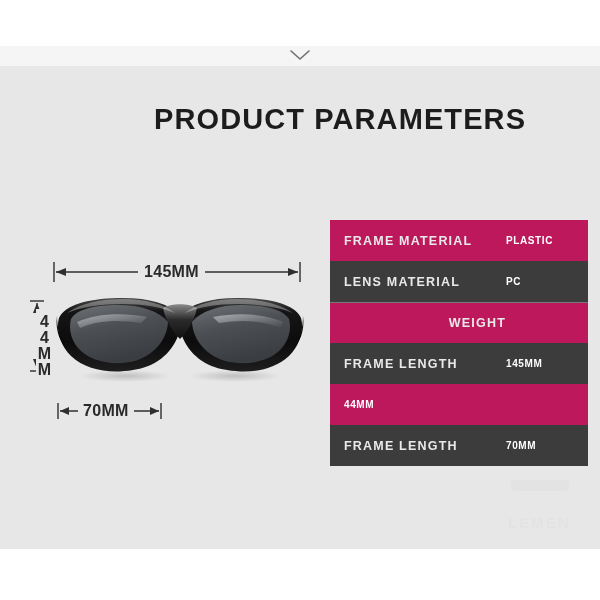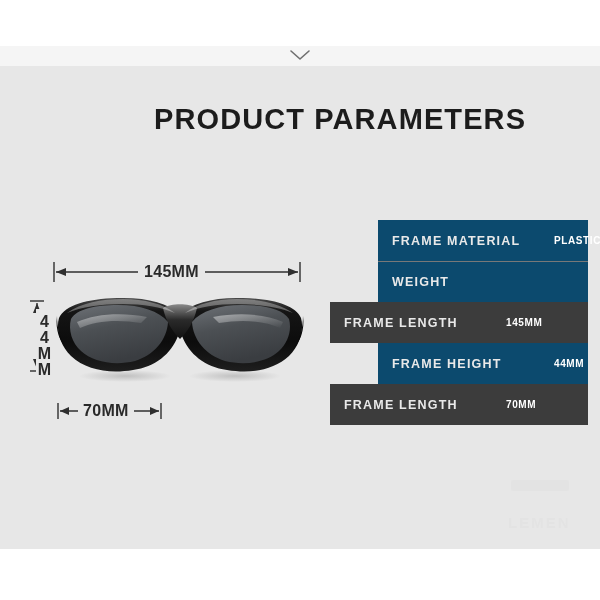--- a/index.html
+++ b/index.html
@@ -138,23 +138,23 @@
     width: 258px;
     border-collapse: collapse;
   }
   .spec-row {
     display: flex;
     align-items: center;
     height: 41px;
     box-sizing: border-box;
     padding-left: 14px;
   }
-  .spec-row.dark  { background: #0c4a6e; margin-left: 48px; }
+  .spec-row.dark  { background: #be185d; }
   .spec-row.light { background: #3c3c3c; }
-  .spec-row.sep   { border-top: 1px solid #787878; }
+  .spec-row.sep   { border-top: 1px solid #787878; text-align: right; }
 
   .spec-key {
     flex: 0 0 162px;
     font-size: 12.5px;
     font-weight: bold;
     letter-spacing: 1.2px;
     color: #e9e9e9;
     white-space: nowrap;
   }
   .spec-val {
@@ -323,30 +323,33 @@
       <path d="M102,9 L93,5 L93,13 Z" fill="#2f2f2f"></path>
     </svg>
   </div>
   <div class="dim-label dim-length-label">70MM</div>
 
   <div class="spec-table">
     <div class="spec-row dark">
       <div class="spec-key">FRAME MATERIAL</div>
       <div class="spec-val">PLASTIC</div>
     </div>
+    <div class="spec-row light">
+      <div class="spec-key">LENS MATERIAL</div>
+      <div class="spec-val">PC</div>
+    </div>
     <div class="spec-row dark sep">
       <div class="spec-key">WEIGHT</div>
       <div class="spec-val"></div>
     </div>
     <div class="spec-row light">
       <div class="spec-key">FRAME LENGTH</div>
       <div class="spec-val">145MM</div>
     </div>
     <div class="spec-row dark">
-      <div class="spec-key">FRAME HEIGHT</div>
       <div class="spec-val">44MM</div>
     </div>
     <div class="spec-row light">
       <div class="spec-key">FRAME LENGTH</div>
       <div class="spec-val">70MM</div>
     </div>
   </div>
 
   <div class="watermark">
     <div class="wm-bar"></div>

